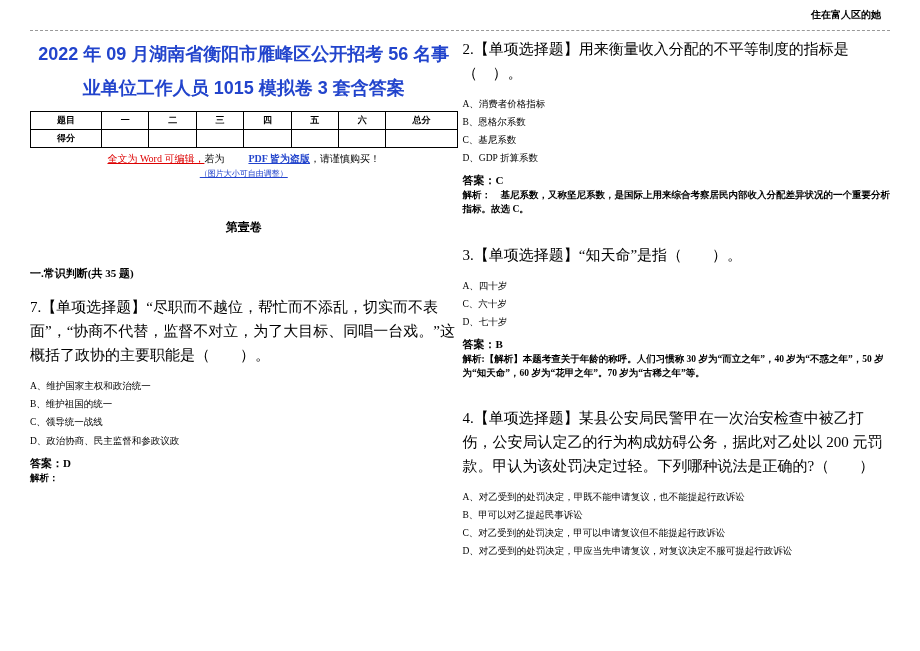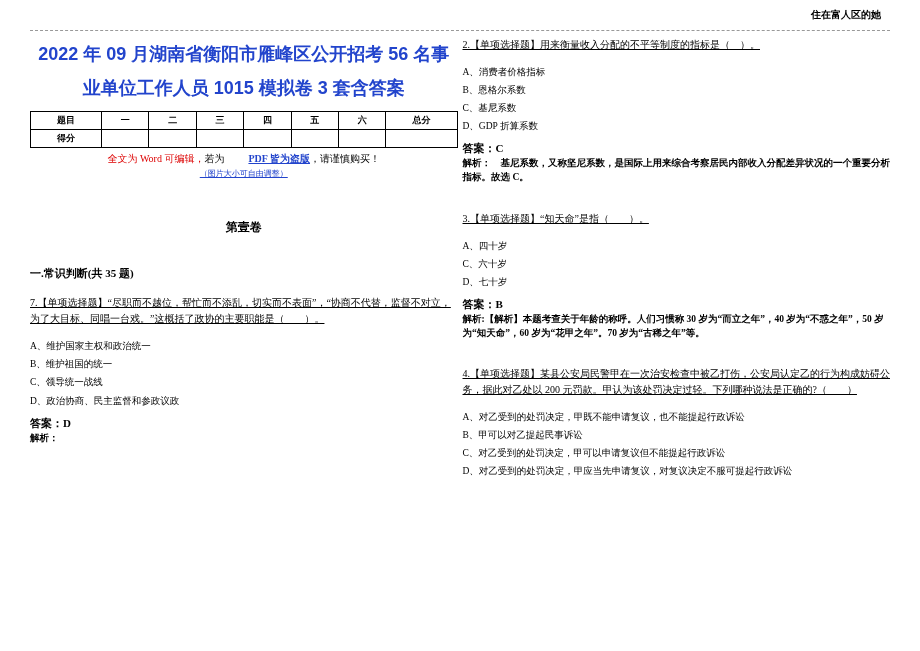--- a/index.html
+++ b/index.html
@@ -52,45 +52,44 @@
     font-size: 9px;
     text-align: center;
     padding: 2px 4px;
     font-weight: bold;
   }
   .notice {
     text-align: center;
     font-size: 10px;
     margin-top: 4px;
   }
-  .notice .red { color: #d00; }
+  .notice .red { color: #d00; text-decoration: underline; }
   .notice .blue { color: #2244cc; text-decoration: underline; font-weight: bold; padding-left: 24px;}
   .small-note {
     text-align: center;
     font-size: 8px;
     color: #2244cc;
     text-decoration: underline;
     margin-top: 2px;
   }
   .volume {
     text-align: center;
     font-weight: bold;
     font-size: 12px;
     margin: 40px 0 30px;
   }
   .section-h {
     font-weight: bold;
     font-size: 11px;
     margin: 20px 0 14px;
   }
   .q {
-    font-size: 10px;
+    font-size: 15px;
     line-height: 1.6;
     margin-bottom: 10px;
-    text-decoration: underline;
   }
   .opts div {
     font-size: 9.5px;
     line-height: 1.9;
   }
   .ans {
     font-size: 11px;
     font-weight: bold;
     margin-top: 6px;
   }

